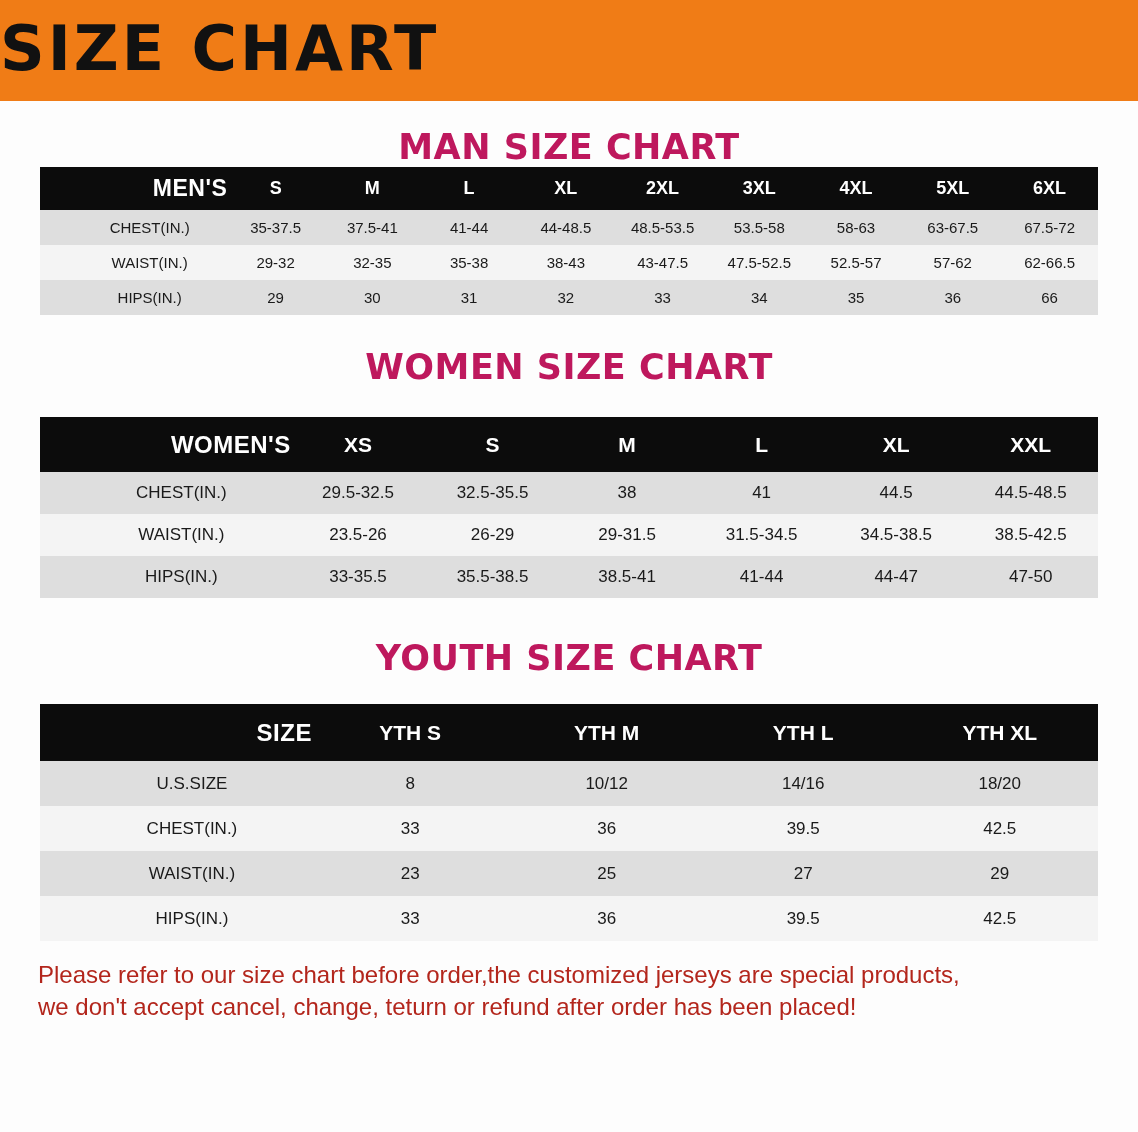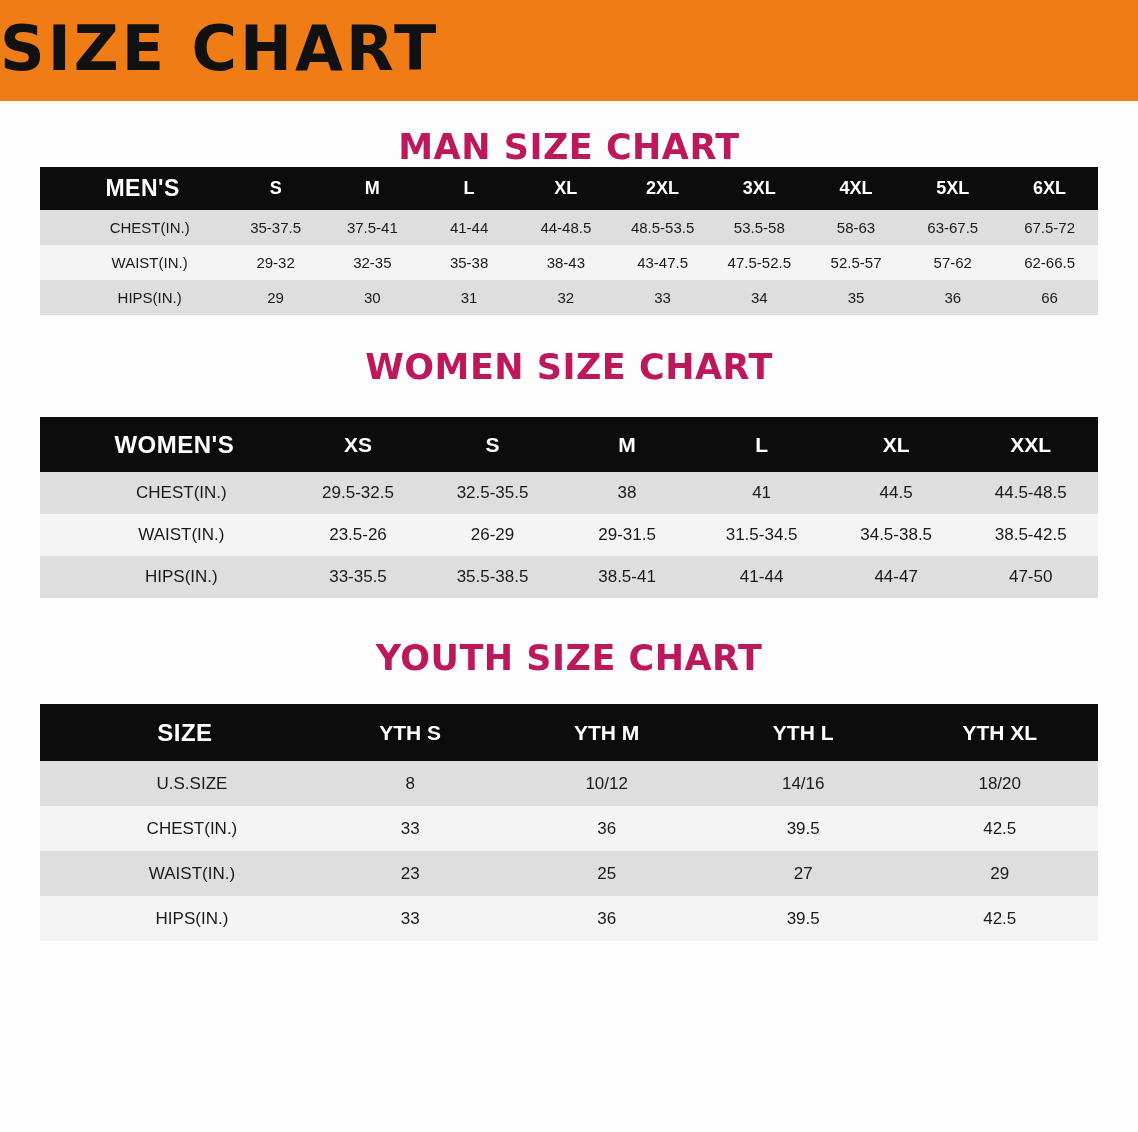--- a/index.html
+++ b/index.html
@@ -73,21 +73,21 @@
     font-weight: normal;
     white-space: nowrap;
   }
   table.size thead th {
     background: #0c0c0c;
     color: #ffffff;
     font-weight: bold;
     font-size: 18px;
   }
   table.size thead th.lead {
-    text-align: center;
+    text-align: right;
     padding-left: 18px;
     font-size: 22px;
     letter-spacing: 0.5px;
     margin-top: 40px;
   }
   table.size td.lead {
     text-align: center;
     font-size: 16px;
     padding-left: 32px;
   }
@@ -279,14 +279,18 @@
             <td class="lead" style="width: 24%;">HIPS(IN.)</td>
             <td>33</td>
             <td>36</td>
             <td>39.5</td>
             <td>42.5</td>
           </tr>
         </tbody>
     </table>
   </div>
 
+  <div class="note">
+    <div>Please refer to our size chart before order,the customized jerseys are special products,</div>
+    <div>we don't accept cancel, change, teturn or refund after order has been placed!</div>
+  </div>
 
 </div>
 
 </body></html>

